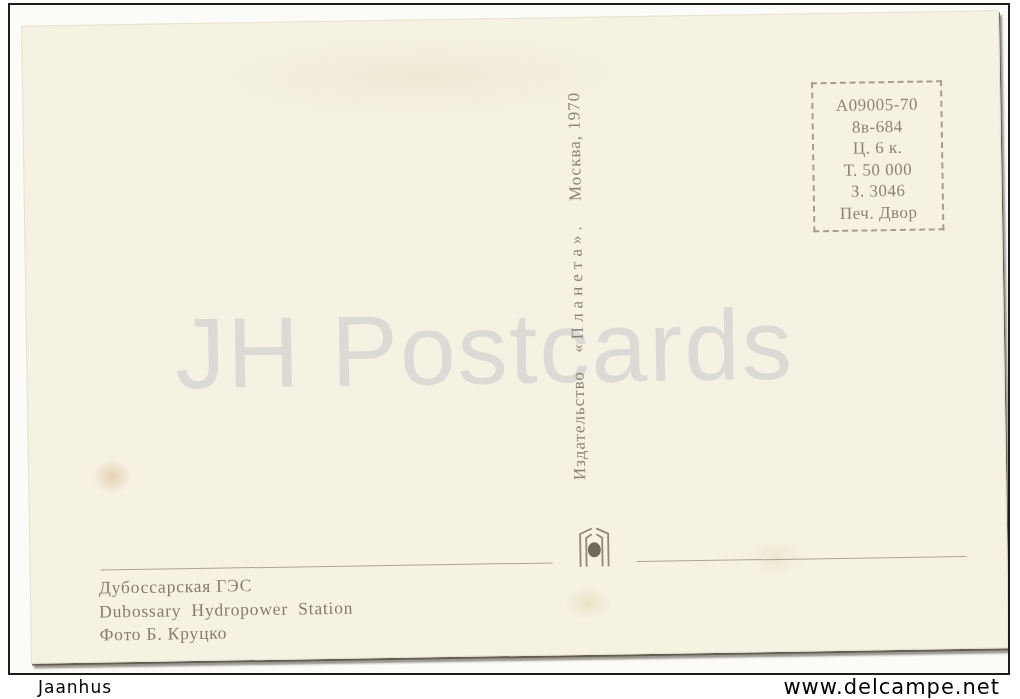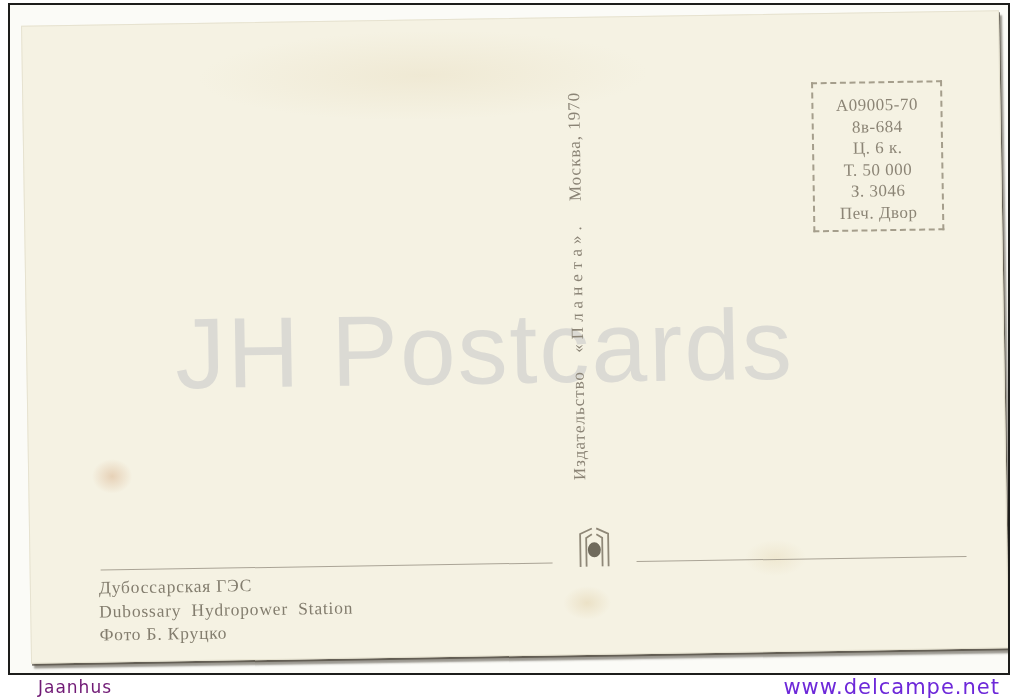--- a/index.html
+++ b/index.html
@@ -112,29 +112,29 @@
     white-space: nowrap;
   }
   .caption .cap-en { word-spacing: 5px; }
 
   
   .footer-left {
     position: absolute;
     left: 38px; top: 677px;
     font-family: "DejaVu Sans", sans-serif;
     font-size: 17px;
-    color: #701a75;
+    color: #000000;
     letter-spacing: 1px;
   }
   .footer-right {
     position: absolute;
     right: 20px; top: 675px;
     font-family: "DejaVu Sans", sans-serif;
     font-size: 21px;
-    color: #6d28d9;
+    color: #000000;
     letter-spacing: 1px;
   }
 </style>
 </head>
 <body>
 
 <div class="scan-frame">
   <div class="postcard">
 
     <div class="watermark">JH Postcards</div>

